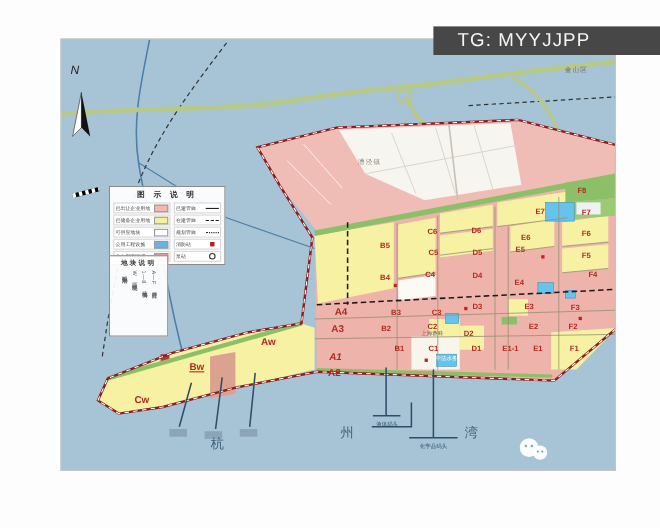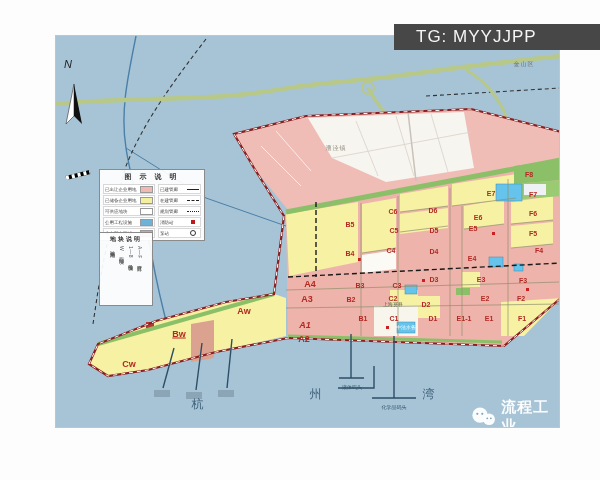--- a/index.html
+++ b/index.html
@@ -325,21 +325,20 @@
 
     <div class="brand" style="left:415px;top:362px;">
       <svg width="28" height="22" viewBox="0 0 28 22">
         <circle cx="10" cy="9" r="8.5" fill="rgba(255,255,255,.95)"></circle>
         <circle cx="20" cy="13.5" r="6.5" fill="rgba(255,255,255,.95)"></circle>
         <circle cx="7" cy="7.5" r="1.2" fill="#7fa8bf"></circle>
           <circle cx="12.5" cy="7.5" r="1.2" fill="#7fa8bf"></circle>
         <circle cx="18" cy="12.5" r="1" fill="#7fa8bf"></circle>
           <circle cx="22" cy="12.5" r="1" fill="#7fa8bf"></circle>
       </svg>
-      <span>流程工业</span>
     </div>
   </div>
 
   <div class="tg-bar">
     <span>TG: MYYJJPP</span>
   </div>
 
 </div>
 
 </body></html>

